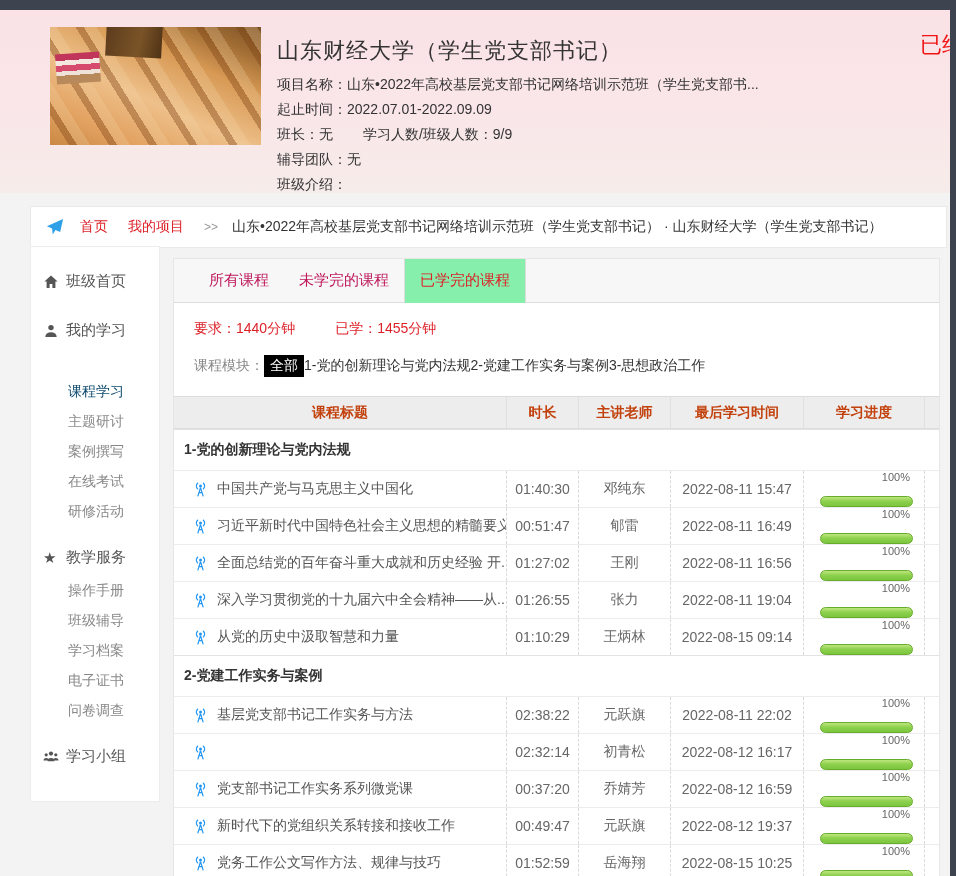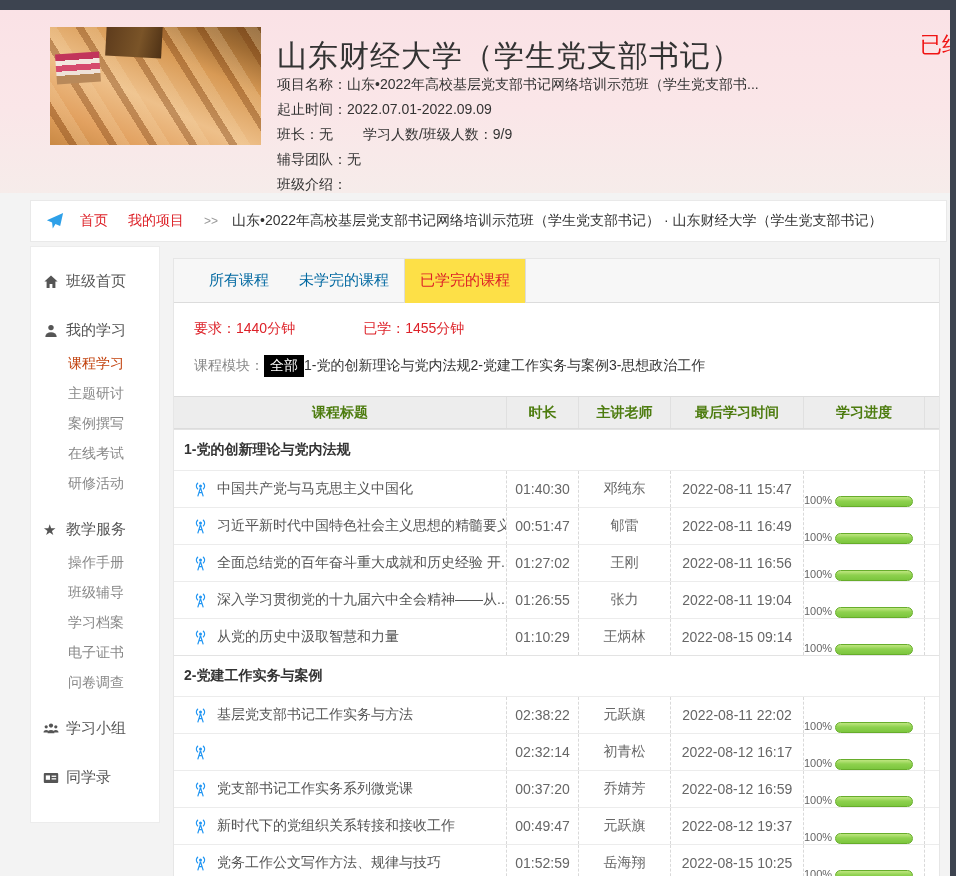--- a/index.html
+++ b/index.html
@@ -16,69 +16,69 @@
     background:linear-gradient(#fae2e6 0%, #fae6e8 55%, #f6ecea 100%); }
   .thumb { position:absolute; left:50px; top:17px; width:211px; height:118px; overflow:hidden;
     background:
       repeating-linear-gradient(58deg, rgba(122,63,18,0) 0 16px, rgba(122,63,18,.38) 16px 23px, rgba(245,215,170,.25) 23px 34px),
       linear-gradient(205deg, #7c5226 0%, #a06c33 14%, #d89a55 32%, #eec08a 58%, #e2a160 82%, #c98944 100%);
   }
   .thumb .books { position:absolute; left:6px; top:26px; width:44px; height:30px; transform:rotate(-4deg);
     background:linear-gradient(#c2355b 0 22%, #f3e7e0 22% 38%, #d64a6e 38% 58%, #efe2d8 58% 72%, #b8895a 72% 100%); }
   .thumb .box { position:absolute; left:56px; top:-4px; width:56px; height:34px; transform:rotate(3deg);
     background:linear-gradient(100deg,#5d3b1c,#7a5428 60%,#4e3115); }
-  .class-title { position:absolute; left:277px; top:26px; font-size:30px; color:#333; letter-spacing:1px; }
+  .class-title { position:absolute; left:277px; top:26px; font-size:22px; color:#333; letter-spacing:1px; }
   .class-info { position:absolute; left:277px; top:62px; font-size:14px; line-height:25px; color:#333; }
   .class-info .line span { white-space:nowrap; }
   .gap-inline { display:inline-block; width:26px; }
   .status-ended { position:absolute; left:920px; top:30px; font-size:22px; color:#f01414; white-space:nowrap; z-index:3; }
 
   
-  .breadcrumb { position:absolute; left:30px; top:200px; width:917px; height:42px; background:#fff;
+  .breadcrumb { position:absolute; left:30px; top:206px; width:917px; height:42px; background:#fff;
     border:1px solid #e9e9e9; display:flex; align-items:center; padding:0 15px; font-size:14px; }
   .breadcrumb .crumb-red { color:#dd2128; margin-right:20px; }
   .breadcrumb .crumb-sep { color:#999; margin-right:14px; font-size:12px; }
   .breadcrumb .crumb-trail { color:#333; white-space:nowrap; overflow:hidden; }
   .plane { width:18px; height:18px; margin-right:16px; flex:0 0 auto; }
 
   
   .sidebar { position:absolute; left:30px; top:246px; width:130px; background:#fff;
     border:1px solid #ececec; padding:16px 0 26px; }
   .side-main { display:flex; align-items:center; gap:7px; padding:9px 0 9px 12px; font-size:15px; color:#555; cursor:pointer; }
   .side-main.mt { margin-top:12px; }
   .side-main .sicon { width:16px; height:16px; flex:0 0 auto; display:inline-flex; }
   .side-main .star { font-size:15px; line-height:16px; color:#555; width:16px; }
   .side-sub { padding:6px 0 6px 37px; font-size:14px; color:#888; cursor:pointer; }
-  .side-sub.active { color:#c2410c; }
+  .side-sub.active { color:#0c4a6e;margin-top:28px; }
 
   
   .main { position:absolute; left:173px; top:258px; width:767px; min-height:620px; background:#fff;
     border:1px solid #e6e6e6; }
   .tabs { display:flex; background:#f7f7f7; border-bottom:1px solid #dcdcdc; padding-left:20px; }
-  .tab { padding:12px 15px; font-size:15px; color:#0369a1; cursor:pointer; }
-  .tab.active { background:#fde047; color:#dd2128; border-left:1px solid #dcdcdc; border-right:1px solid #dcdcdc; margin-bottom:-1px; }
-  .stats-row { display:flex; gap:68px; padding:17px 20px 5px; font-size:14px; color:#dd2128; }
+  .tab { padding:12px 15px; font-size:15px; color:#be185d; cursor:pointer; }
+  .tab.active { background:#86efac; color:#dd2128; border-left:1px solid #dcdcdc; border-right:1px solid #dcdcdc; margin-bottom:-1px; }
+  .stats-row { display:flex; gap:40px; padding:17px 20px 5px; font-size:14px; color:#dd2128; }
   .modules-row { display:flex; align-items:center; padding:12px 20px 14px; font-size:14px; color:#888; }
   .badge-all { background:#000000; color:#fff; padding:2px 6px; cursor:pointer; }
   .module-item { color:#333; cursor:pointer; }
 
   
   .course-table { margin-top:5px; border-top:1px solid #dcdcdc; border-bottom:1px solid #ececec; }
-  .thead { display:flex; background:#ededed; border-bottom:1px solid #dcdcdc; font-size:14px; font-weight:bold; color:#4d7c0f; }
+  .thead { display:flex; background:#ededed; border-bottom:1px solid #dcdcdc; font-size:14px; font-weight:bold; color:#c2410c; }
   .thead .hcell { display:flex; align-items:center; justify-content:center; height:31px; }
   .hcell + .hcell { border-left:1px solid #e0e0e0; }
   .w-title { width:332px; } .w-dur { width:72px; } .w-teacher { width:92px; }
   .w-time { width:133px; } .w-prog { width:121px; } .w-extra { flex:1; }
   .section-row { padding:11px 0 11px 10px; font-size:14px; font-weight:bold; color:#333; border-top:1px solid #e3e3e3; background:#fff; }
   .row { display:flex; align-items:stretch; border-top:1px solid #ececec; height:37px; font-size:14px; color:#666; }
   .cell { display:flex; align-items:center; justify-content:center; }
   .row .cell + .cell { border-left:1px dashed #d9d9d9; }
   .cell-title { justify-content:flex-start; padding-left:18px; gap:8px; color:#555; overflow:hidden; white-space:nowrap; cursor:pointer; }
   .tower { width:17px; height:15px; flex:0 0 auto; }
-  .cell-prog { align-items:flex-end; justify-content:center; padding-right:11px; }
+  .cell-prog { flex-direction:column; align-items:flex-end; justify-content:space-between; padding-right:11px; }
   .prog-label { font-size:11px; line-height:12px; color:#666; margin:0 3px 1px 0; }
   .prog-bar { width:93px; height:11px; border-radius:7px; border:1px solid #67ad2b;
     background:linear-gradient(#b8e379 8%, #8ed14e 45%, #7cc63e); }
 </style>
 </head>
 <body>
 
 <div class="topbar"></div>
 <div class="right-strip"></div>
 
@@ -143,29 +143,20 @@
     <svg class="sicon" viewBox="0 0 16 16">
         <circle cx="8" cy="4.6" r="2.1" fill="#555"></circle>
         <path d="M4.6 12.2 a3.4 3.1 0 0 1 6.8 0 Z" fill="#555"></path>
         <circle cx="3.2" cy="5.8" r="1.6" fill="#555"></circle>
         <path d="M0.5 11.6 a2.7 2.5 0 0 1 5.4 0 Z" fill="#555"></path>
         <circle cx="12.8" cy="5.8" r="1.6" fill="#555"></circle>
         <path d="M10.1 11.6 a2.7 2.5 0 0 1 5.4 0 Z" fill="#555"></path>
       </svg>
     <span>学习小组</span>
   </div>
-  <div class="side-main mt">
-    <svg class="sicon" viewBox="0 0 16 16">
-        <rect x="0.8" y="3" width="14.4" height="10" rx="1" fill="#555"></rect>
-        <rect x="2.8" y="5.4" width="4.2" height="4.4" fill="#fff"></rect>
-        <rect x="8.6" y="5.6" width="4.6" height="1.3" fill="#fff"></rect>
-        <rect x="8.6" y="8.2" width="4.6" height="1.3" fill="#fff"></rect>
-      </svg>
-    <span>同学录</span>
-  </div>
 </div>
 
 <div class="main">
   <div class="tabs">
     <div class="tab">所有课程</div>
     <div class="tab">未学完的课程</div>
     <div class="tab active">已学完的课程</div>
   </div>
 
   <div class="stats-row">

